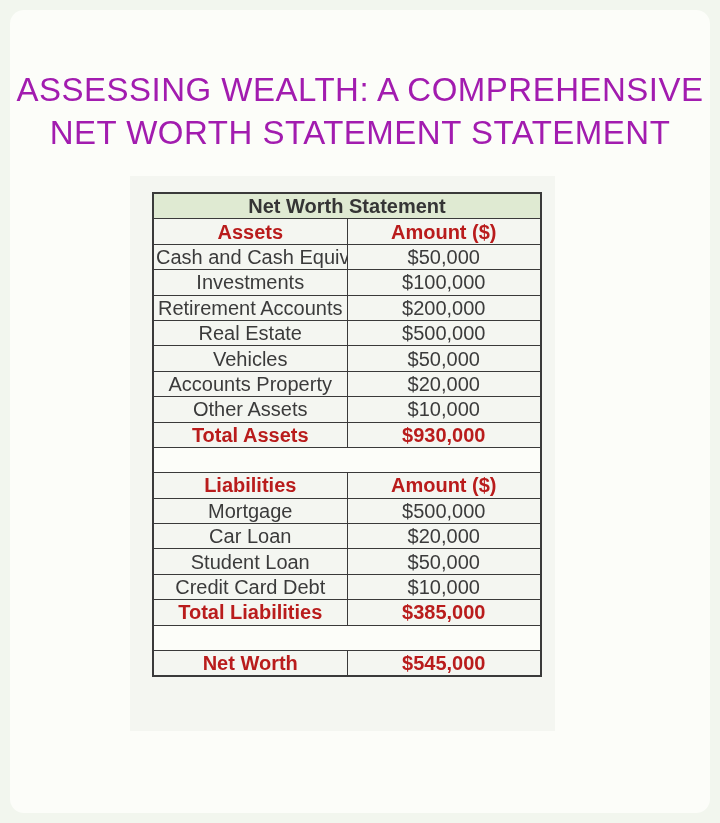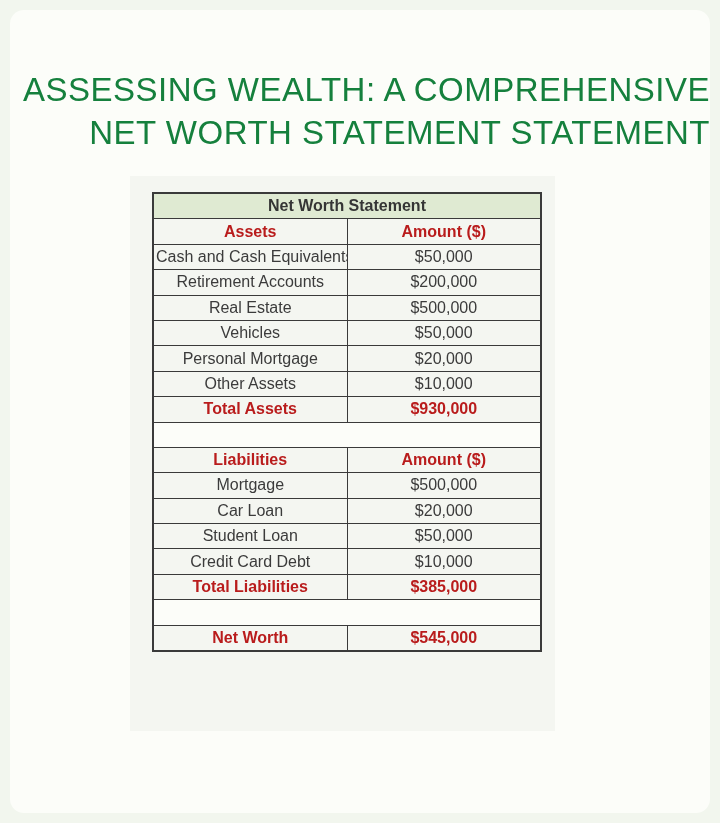--- a/index.html
+++ b/index.html
@@ -21,22 +21,22 @@
     right: 10px;
     bottom: 10px;
     background: #fcfdf9;
     border-radius: 14px;
   }
   .page-title {
     position: absolute;
     left: 0;
     top: 58px;
     width: 100%;
-    text-align: right;
-    color: #15803d;
+    text-align: center;
+    color: #a21caf;
     font-size: 33px;
     font-weight: 400;
     letter-spacing: 0.5px;
     line-height: 43px;
     white-space: nowrap;
   }
   .table-panel {
     position: absolute;
     left: 130px;
     top: 176px;
@@ -55,21 +55,21 @@
     width: 390px;
     border: 2px solid #3a3a3a;
     color: #3b3b3b;
   }
   table.nw td {
     border: 1.5px solid #3a3a3a;
     height: 24.4px;
     padding: 0 2px;
     text-align: center;
     vertical-align: middle;
-    font-size: 16px;
+    font-size: 20px;
     line-height: 1;
     overflow: hidden;
     white-space: nowrap;
   }
   td.col-label { width: 266px; }
   td.col-amount { width: 122px; margin-top: 12px; }
   td.green-header {
     background: #dfead2;
     font-weight: 700;
     font-size: 18px;
@@ -98,33 +98,37 @@
     </tr>
     <tr>
       <td class="col-label bold">Assets</td>
       <td class="col-amount bold">Amount ($)</td>
     </tr>
     <tr>
       <td class="col-label">Cash and Cash Equivalents</td>
       <td class="col-amount">$50,000</td>
     </tr>
     <tr>
+      <td class="col-label">Investments</td>
+      <td class="col-amount">$100,000</td>
+    </tr>
+    <tr>
       <td class="col-label">Retirement Accounts</td>
       <td class="col-amount">$200,000</td>
     </tr>
     <tr>
       <td class="col-label">Real Estate</td>
       <td class="col-amount">$500,000</td>
     </tr>
     <tr>
       <td class="col-label">Vehicles</td>
       <td class="col-amount">$50,000</td>
     </tr>
     <tr>
-      <td class="col-label">Personal Mortgage</td>
+      <td class="col-label">Accounts Property</td>
       <td class="col-amount">$20,000</td>
     </tr>
     <tr>
       <td class="col-label">Other Assets</td>
       <td class="col-amount">$10,000</td>
     </tr>
     <tr>
       <td class="col-label bold">Total Assets</td>
       <td class="col-amount bold">$930,000</td>
     </tr>

